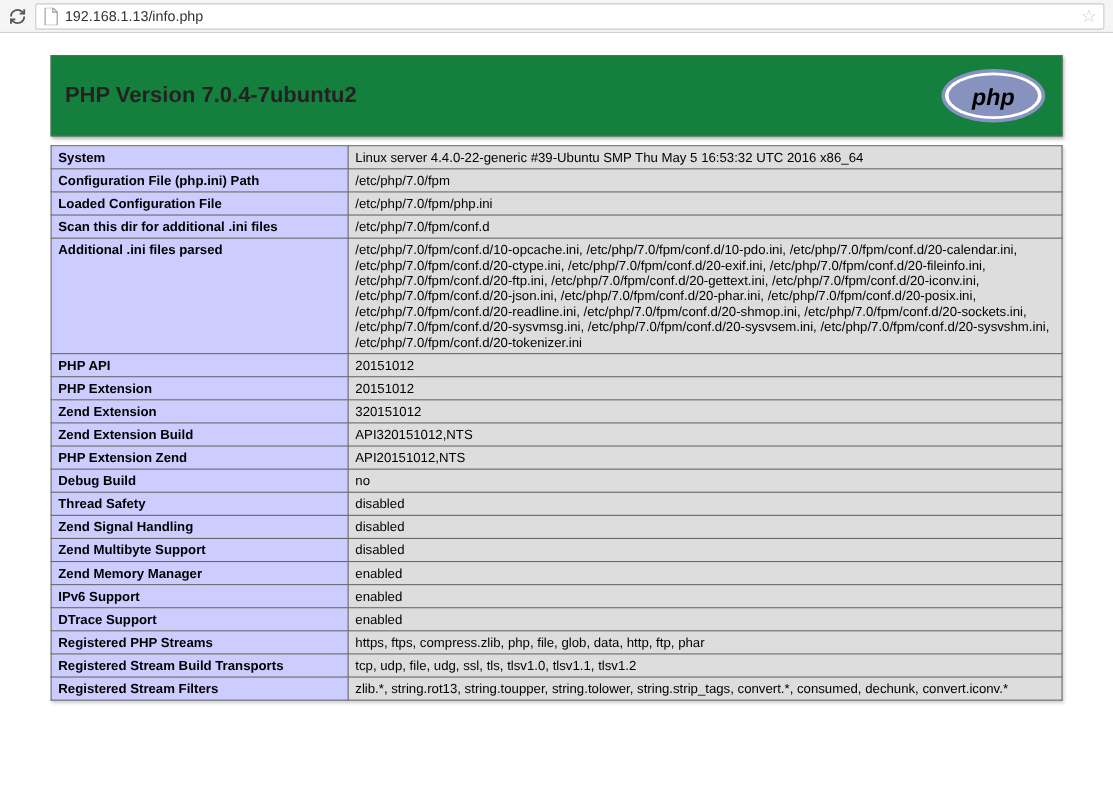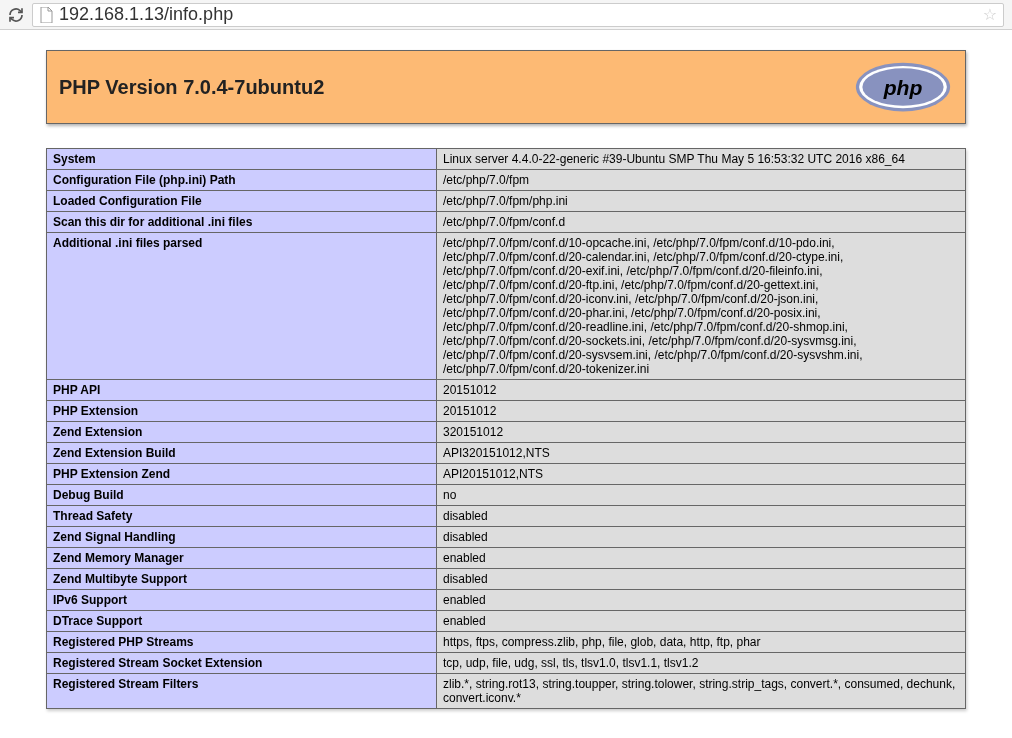--- a/index.html
+++ b/index.html
@@ -42,40 +42,40 @@
       padding: 0 6px;
     }
     .page-icon {
       width: 14px;
       height: 16px;
       margin-right: 6px;
       flex-shrink: 0;
     }
     .url-text {
       color: #333;
-      font-size: 18px;
+      font-size: 13px;
       flex: 1;
     }
     .star-icon {
       color: #ccc;
       font-size: 16px;
       cursor: pointer;
     }
     .content {
       padding: 20px 46px;
     }
     .header-box {
       border: 1px solid #666;
-      background: #fdba74;
+      background: #15803d;
       padding: 10px 12px;
       display: flex;
       align-items: center;
       justify-content: space-between;
       box-shadow: 1px 2px 3px rgba(0,0,0,0.3);
-      margin-bottom: 24px;
+      margin-bottom: 8px;
     }
     .php-title {
       font-size: 20px;
       font-weight: bold;
       color: #222;
     }
     .php-logo {
       width: 100px;
       height: 52px;
     }
@@ -85,21 +85,21 @@
       box-shadow: 1px 2px 3px rgba(0,0,0,0.2);
     }
     .info-table td {
       border: 1px solid #666;
       padding: 3px 6px;
       vertical-align: top;
       font-size: 12px;
     }
     .info-table td.label {
       background: #ccccff;
-      width: 390px;
+      width: 270px;
       font-weight: bold;
       color: #000;
       margin-top: 40px;
     }
     .info-table td.value {
       background: #dddddd;
       color: #000;
       word-wrap: break-word;
     }
   </style>
@@ -184,41 +184,41 @@
         </tr>
         <tr>
           <td class="label">Thread Safety</td>
           <td class="value">disabled</td>
         </tr>
         <tr>
           <td class="label">Zend Signal Handling</td>
           <td class="value">disabled</td>
         </tr>
         <tr>
+          <td class="label">Zend Multibyte Support</td>
+          <td class="value">disabled</td>
+        </tr>
+        <tr>
           <td class="label">Zend Memory Manager</td>
           <td class="value">enabled</td>
         </tr>
         <tr>
-          <td class="label">Zend Multibyte Support</td>
-          <td class="value">disabled</td>
-        </tr>
-        <tr>
           <td class="label">IPv6 Support</td>
           <td class="value">enabled</td>
         </tr>
         <tr>
           <td class="label">DTrace Support</td>
           <td class="value">enabled</td>
         </tr>
         <tr>
           <td class="label">Registered PHP Streams</td>
           <td class="value">https, ftps, compress.zlib, php, file, glob, data, http, ftp, phar</td>
         </tr>
         <tr>
-          <td class="label">Registered Stream Socket Extension</td>
+          <td class="label">Registered Stream Build Transports</td>
           <td class="value">tcp, udp, file, udg, ssl, tls, tlsv1.0, tlsv1.1, tlsv1.2</td>
         </tr>
         <tr>
           <td class="label">Registered Stream Filters</td>
           <td class="value">zlib.*, string.rot13, string.toupper, string.tolower, string.strip_tags, convert.*, consumed, dechunk, convert.iconv.*</td>
         </tr>
       </tbody>
   </table>
 </div>
 

